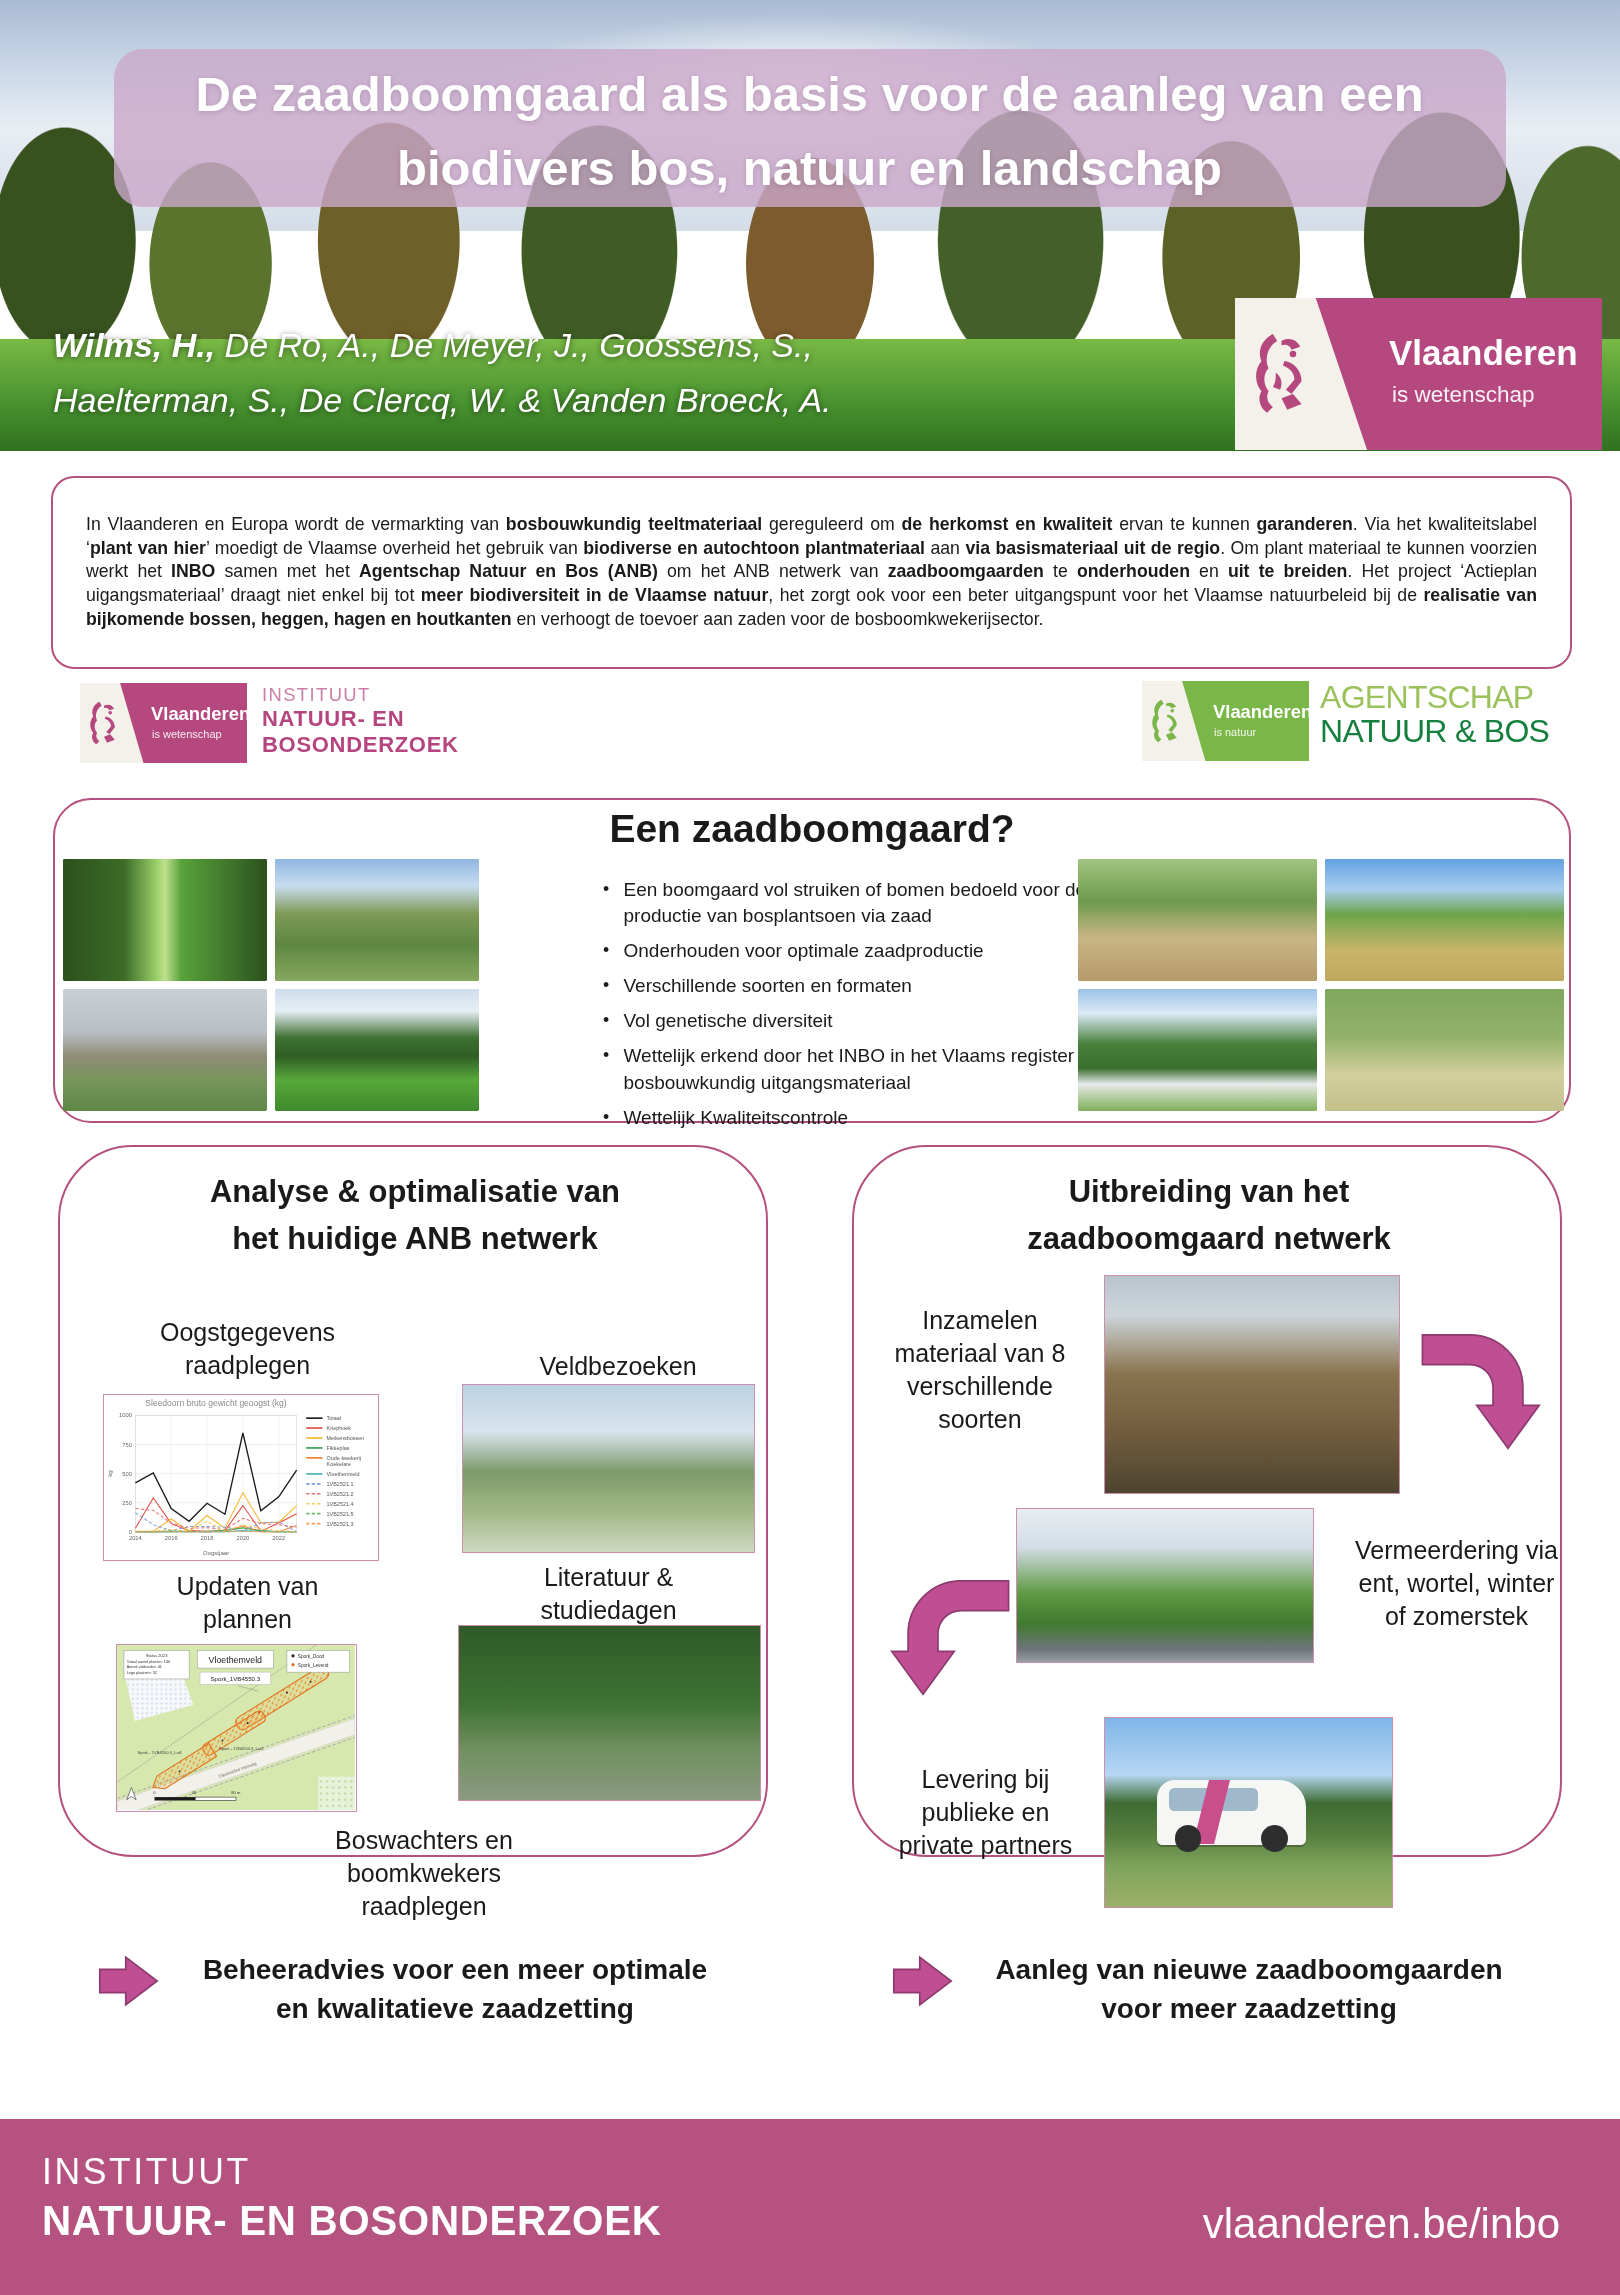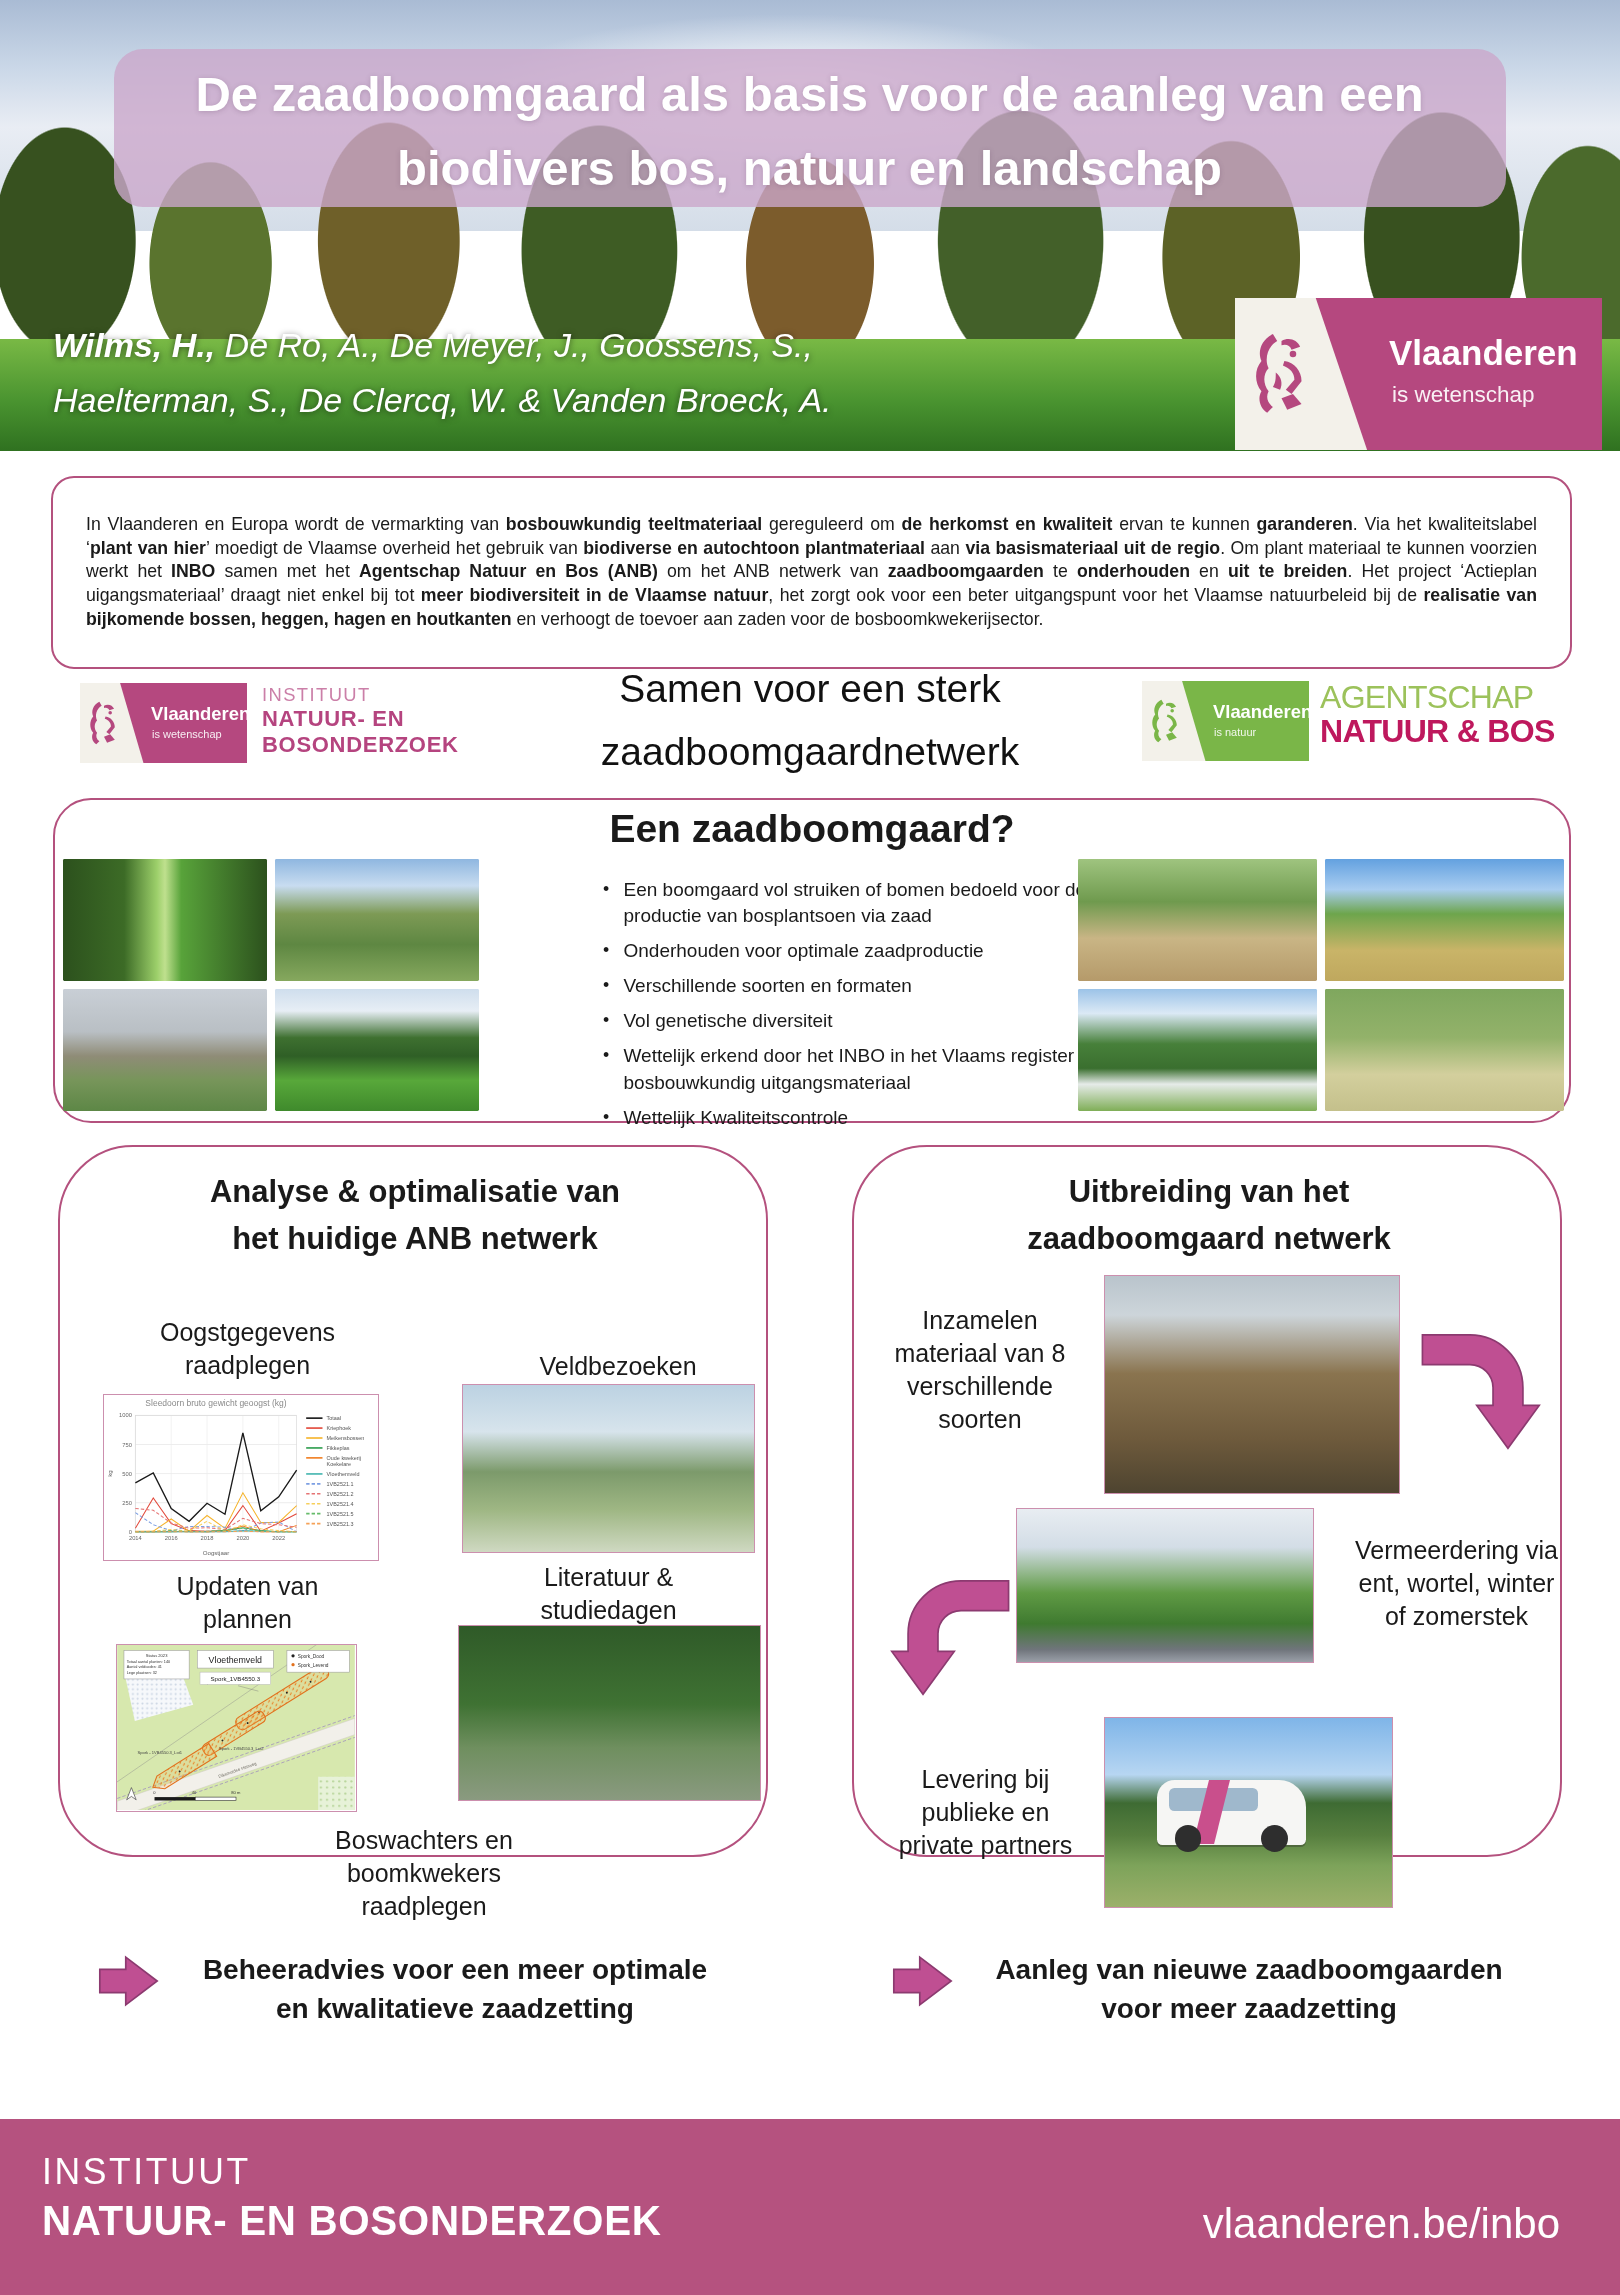--- a/index.html
+++ b/index.html
@@ -58,21 +58,21 @@
   .mini-flanders .lion{position:absolute;left:6.8px;top:8.8px;width:34px;height:63px;}
   .mini-brand{position:absolute;left:71px;top:20.4px;font-size:18.4px;font-weight:700;color:#fff;}
   .mini-tag{position:absolute;left:72px;top:45px;font-size:11px;color:rgba(255,255,255,.9);}
   .inbo-logo{left:80px;top:683px;width:422px;}
   .inbo-org{position:absolute;left:182px;top:1.4px;line-height:1.18;}
   .inbo-org .l1{font-size:18.4px;letter-spacing:1.4px;color:#cb7fa8;font-weight:400;}
   .inbo-org .l2,.inbo-org .l3{font-size:22px;font-weight:700;color:#b5447f;letter-spacing:0.7px;}
   .anb-logo{left:1142px;top:681px;width:449px;}
   .anb-org{position:absolute;left:178px;top:0;line-height:1.05;}
   .anb-org .l1{font-size:32px;color:#9cc25b;font-weight:400;letter-spacing:-0.7px;}
-  .anb-org .l2{font-size:32px;color:#be185d;font-weight:700;letter-spacing:-0.7px;}
+  .anb-org .l2{font-size:32px;color:#15803d;font-weight:400;letter-spacing:-0.7px;}
 
   
   .zaad-box{left:53px;top:798px;width:1518px;height:325px;border:2px solid #b4517e;border-radius:38px;
     box-sizing:border-box;}
   .zaad-title{left:53px;top:807px;width:1518px;font-size:39px;font-weight:700;}
   .zaad-bullets{left:599px;top:877px;width:504px;}
   .zaad-bullets ul{margin:0;padding:0;list-style:none;}
   .zaad-bullets li{position:relative;padding-left:24.5px;font-size:19px;line-height:1.38;margin-bottom:8.8px;}
   .zaad-bullets li::before{content:"\2022";position:absolute;left:4.1px;top:0;font-size:17.7px;}
   .pgrid{display:grid;grid-template-columns:1fr 1fr;gap:8.2px;}
@@ -147,22 +147,20 @@
       </g>
     </svg>
     <div class="vl-brand">Vlaanderen</div>
     <div class="vl-tag">is wetenschap</div>
   </div>
 
   <div class="abs intro-box">
     <span><span>In Vlaanderen en Europa wordt de vermarkting van </span><b>bosbouwkundig teeltmateriaal</b><span> gereguleerd om </span><b>de herkomst en kwaliteit</b><span> ervan te kunnen </span><b>garanderen</b><span>. Via het kwaliteitslabel ‘</span><b>plant van hier</b><span>’ moedigt de Vlaamse overheid het gebruik van </span><b>biodiverse en autochtoon plantmateriaal</b><span> aan </span><b>via basismateriaal uit de regio</b><span>. Om plant materiaal te kunnen voorzien werkt het </span><b>INBO</b><span> samen met het </span><b>Agentschap Natuur en Bos (ANB)</b><span> om het ANB netwerk van </span><b>zaadboomgaarden</b><span> te </span><b>onderhouden</b><span> en </span><b>uit te breiden</b><span>. Het project ‘Actieplan uigangsmateriaal’ draagt niet enkel bij tot </span><b>meer biodiversiteit in de Vlaamse natuur</b><span>, het zorgt ook voor een beter uitgangspunt voor het Vlaamse natuurbeleid bij de </span><b>realisatie van bijkomende bossen, heggen, hagen en houtkanten</b><span> en verhoogt de toevoer aan zaden voor de bosboomkwekerijsector.</span></span>
   </div>
 
-  <div class="abs net-heading ctr ml">Samen voor een sterk
-zaadboomgaardnetwerk</div>
 
   <div class="abs mini-logo inbo-logo">
     <div class="mini-flanders">
       <div class="panel" style="background:#b5487f;"></div>
       <svg class="lion" viewBox="0 0 44 62" style="color:#b5487f;">
         <g fill="currentColor">
           <path d="M16 3 C8 7 5 15 8 22 C3 28 3 37 8 43 C5 48 7 55 12 58 L16 54 C12 51 11 47 13 43 C9 38 9 31 13 27 C10 21 12 12 19 8 Z"></path>
           <path d="M22 8 c5 -3 11 -1 13 4 l-6 2 c-1 -3 -4 -4 -7 -3 z"></path>
           <circle cx="30" cy="17" r="2.3"></circle>
           <path d="M24 22 c7 1 12 7 12 14 l-7 9 -4 -3 6 -7 c0 -5 -3 -8 -8 -10 z"></path>

